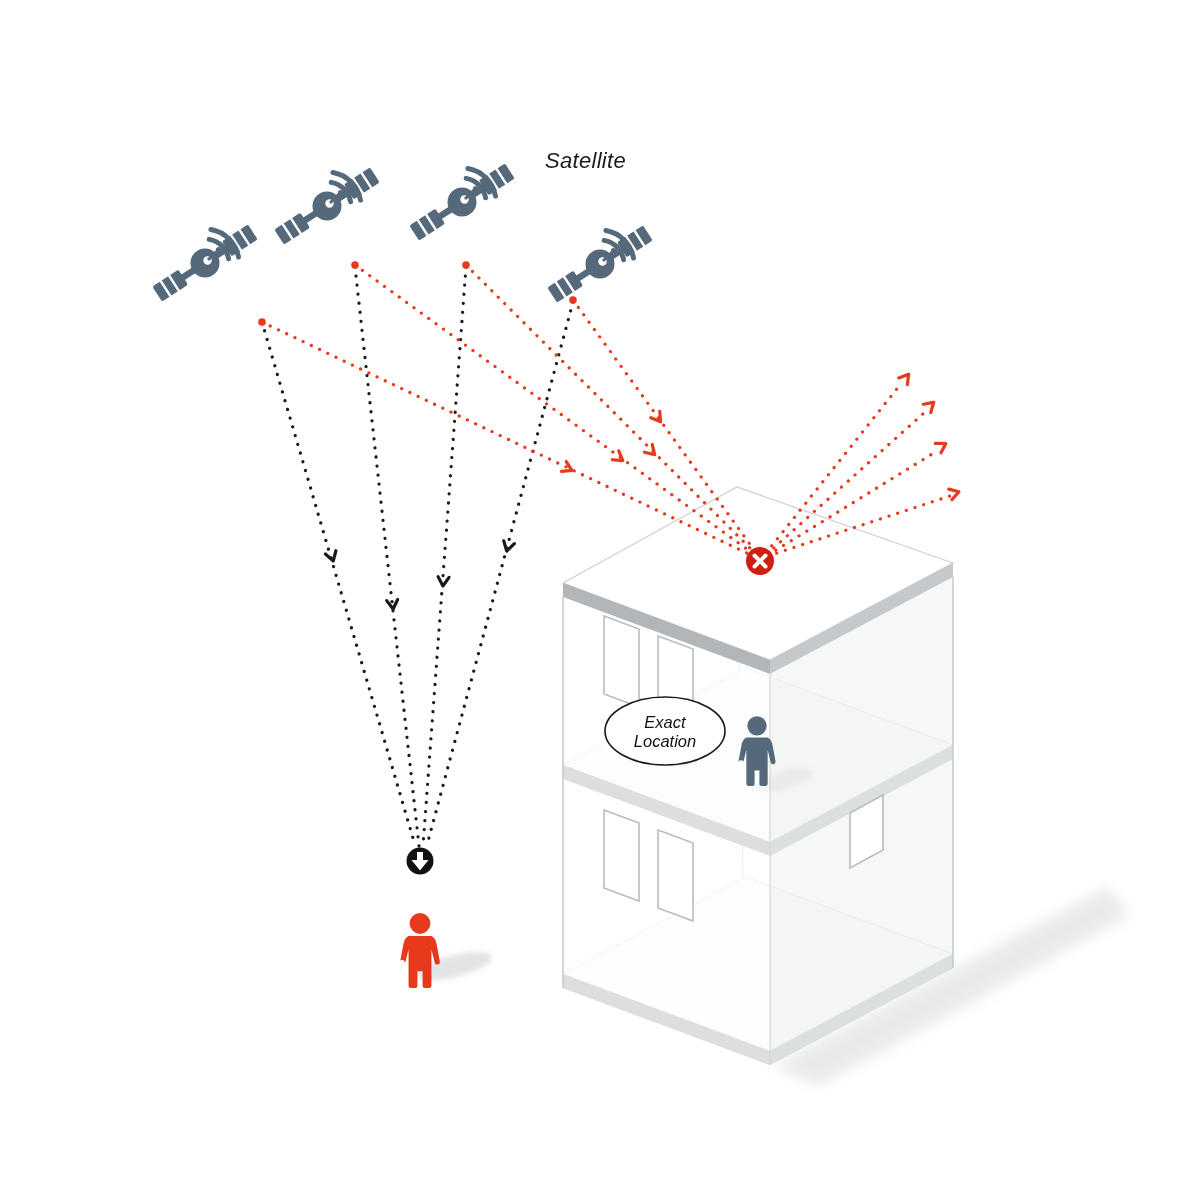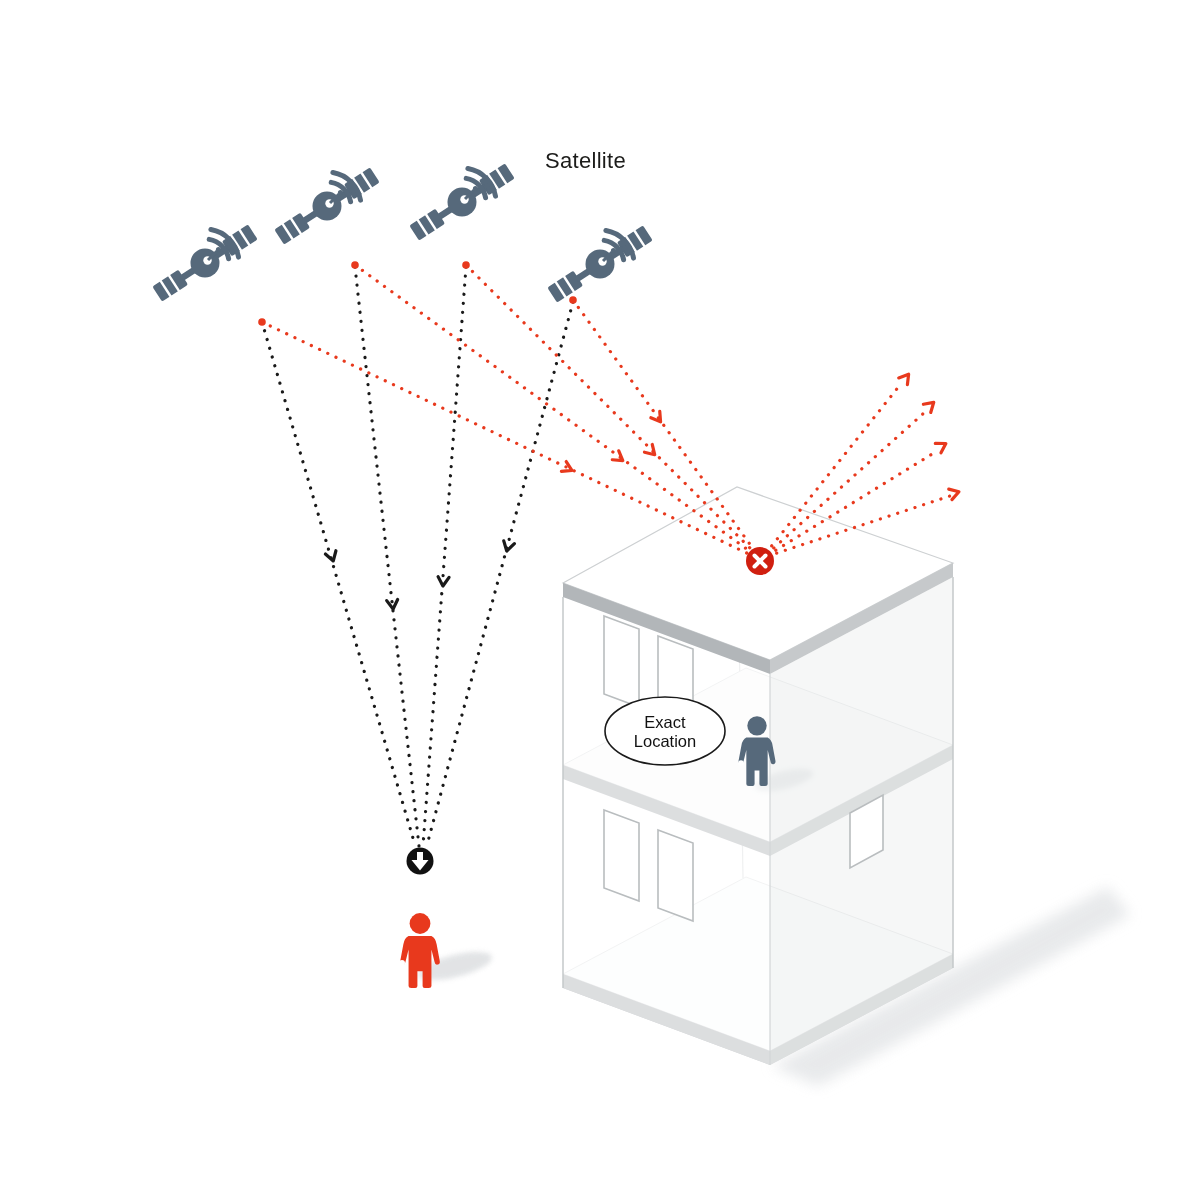--- a/index.html
+++ b/index.html
@@ -1,18 +1,19 @@
 <!DOCTYPE html>
 <html><head>
 <meta charset="utf-8">
 <style>
   html,body{margin:0;padding:0;background:#fff;}
   .canvas{
     position:relative;width:1200px;height:1200px;background:#ffffff;overflow:hidden;
     font-family:"Liberation Sans", sans-serif;
+    font-style:italic;
   }
   svg{display:block;}
   text{font-family:"Liberation Sans", sans-serif;}
   .lbl-satellite{font-size:22px;font-weight:500;fill:#1c1c1a;letter-spacing:.3px;}
   .lbl-exact{font-size:16.5px;font-weight:400;fill:#111;}
 </style>
 </head>
 <body>
 
 <div class="canvas">

